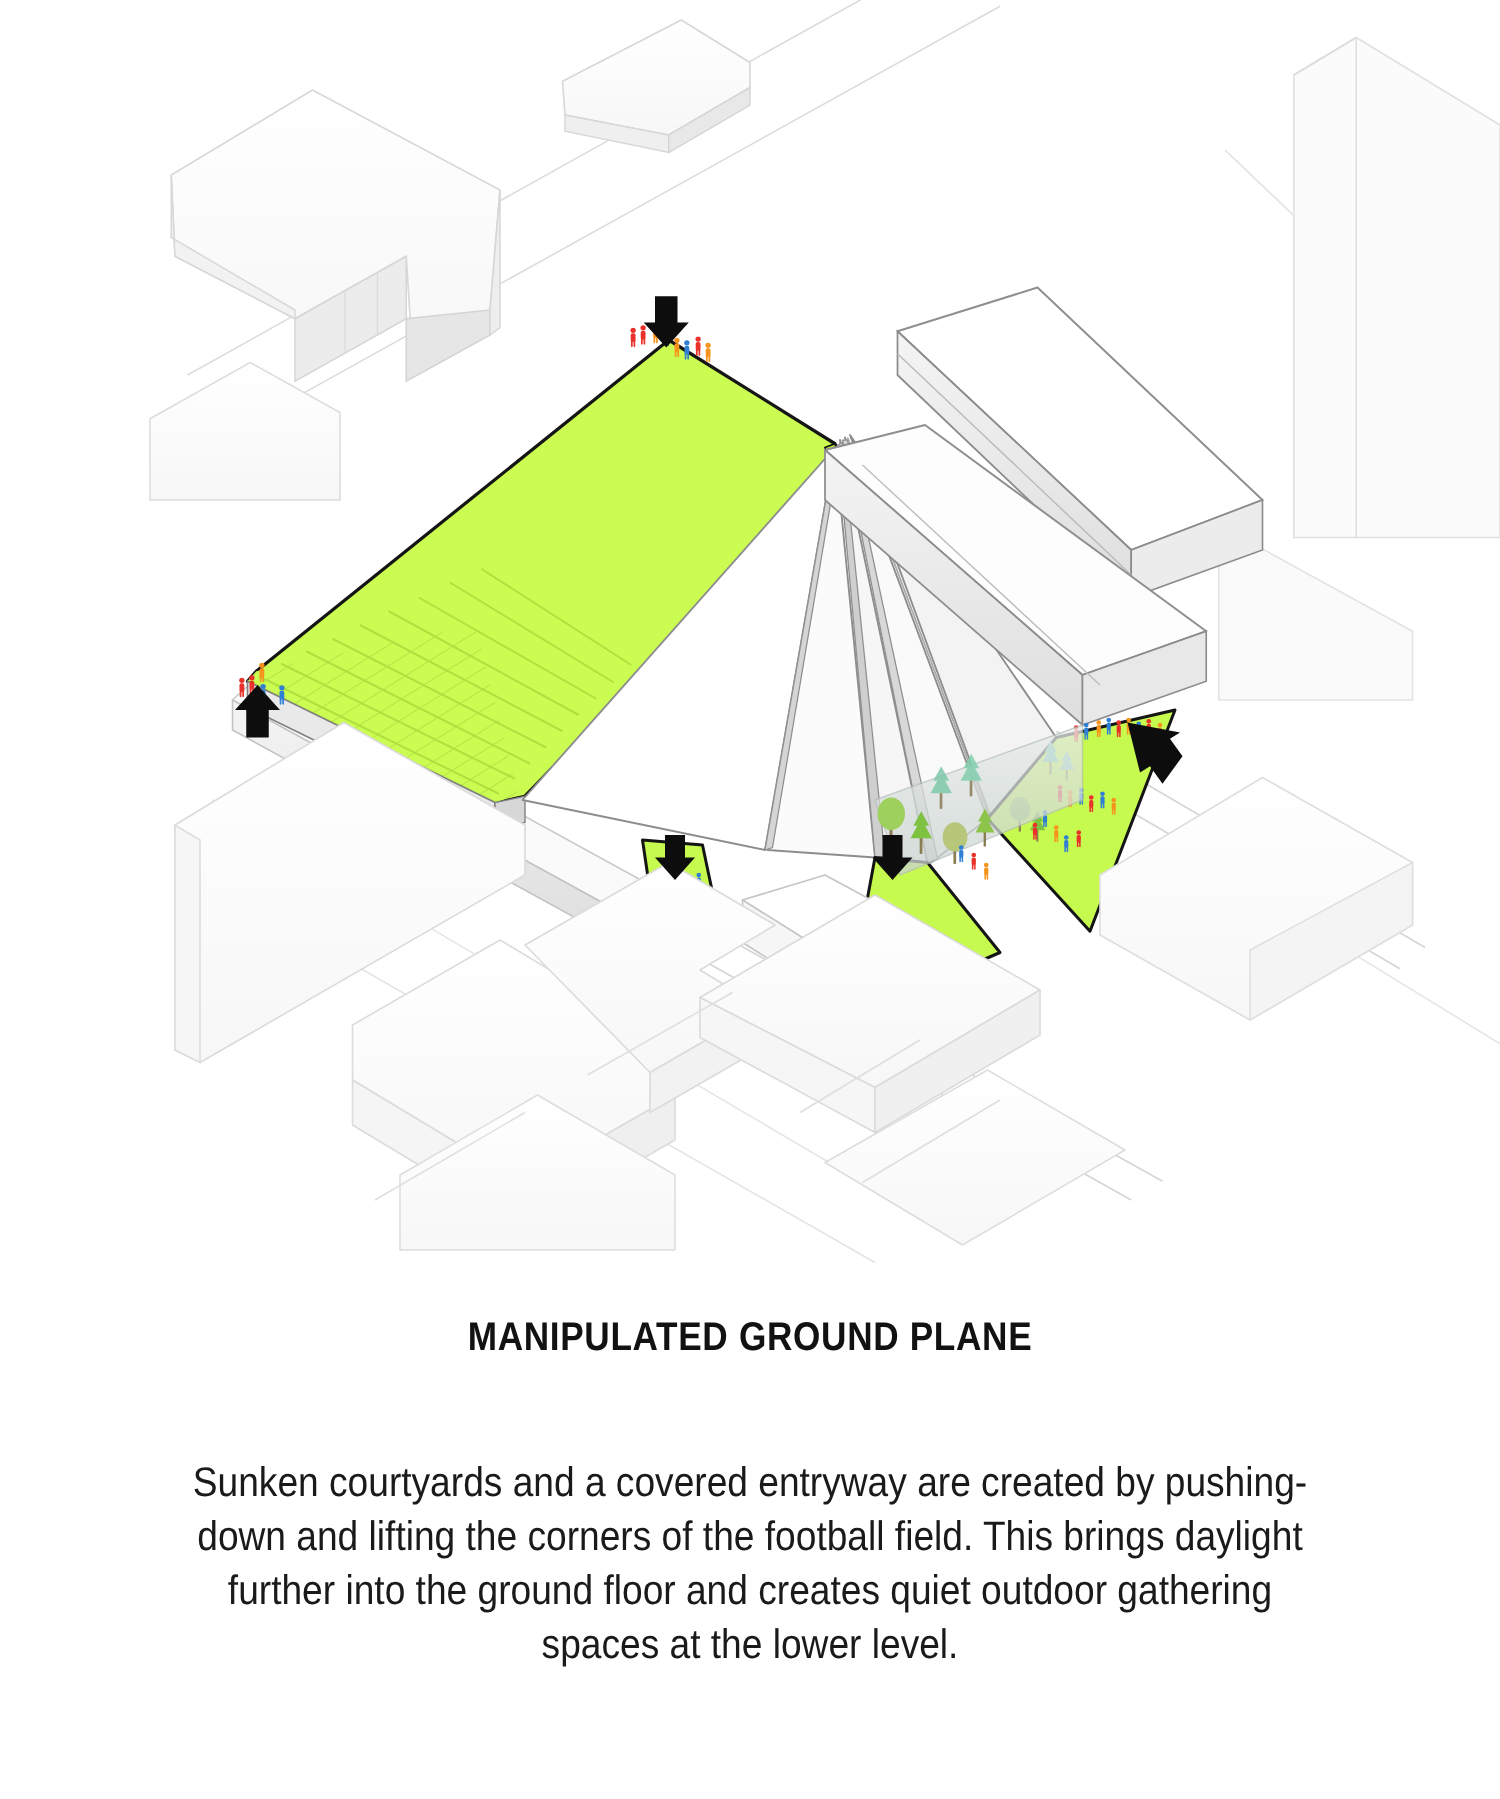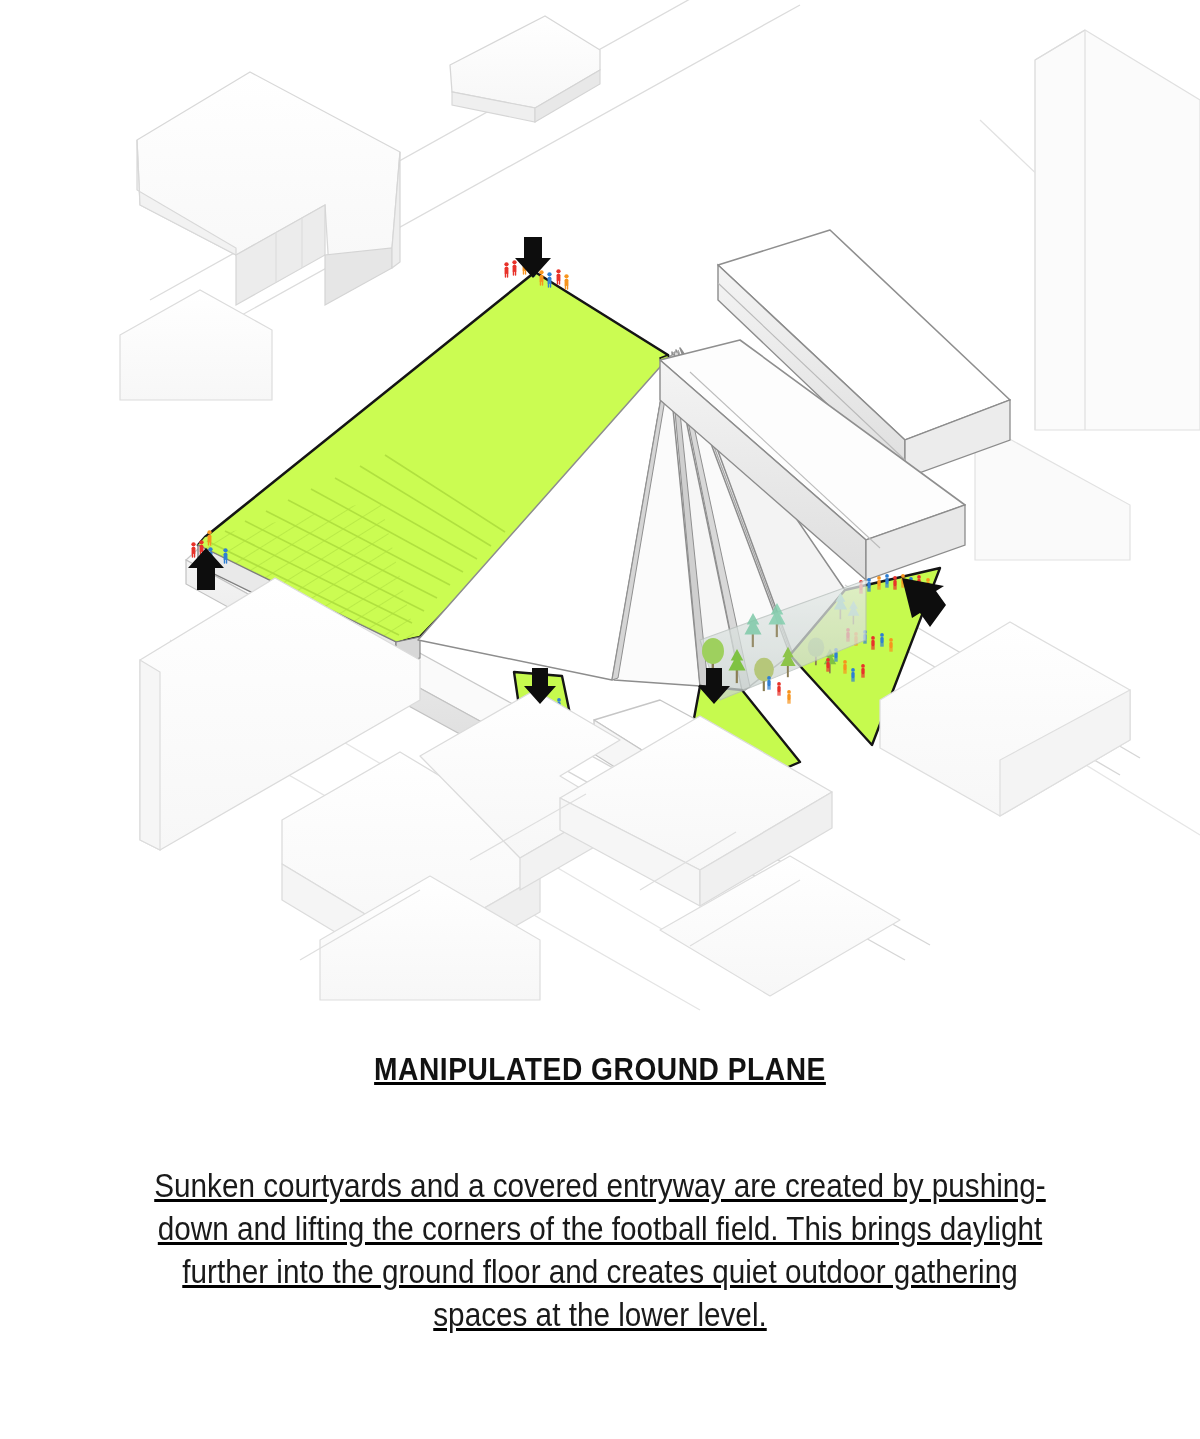--- a/index.html
+++ b/index.html
@@ -31,21 +31,20 @@
     display: block;
     width: 1200px;
     height: 1030px;
   }
   #caption-block {
     position: absolute;
     left: 0;
     top: 1052px;
     width: 1200px;
     text-align: center;
-    text-decoration: underline;
   }
   #diagram-title {
     font-family: "Liberation Sans Narrow", "Liberation Sans", sans-serif;
     font-weight: bold;
     font-size: 32px;
     letter-spacing: 0.6px;
     color: #121212;
     margin: 0;
     padding: 0 40px;
     line-height: 1.1;

